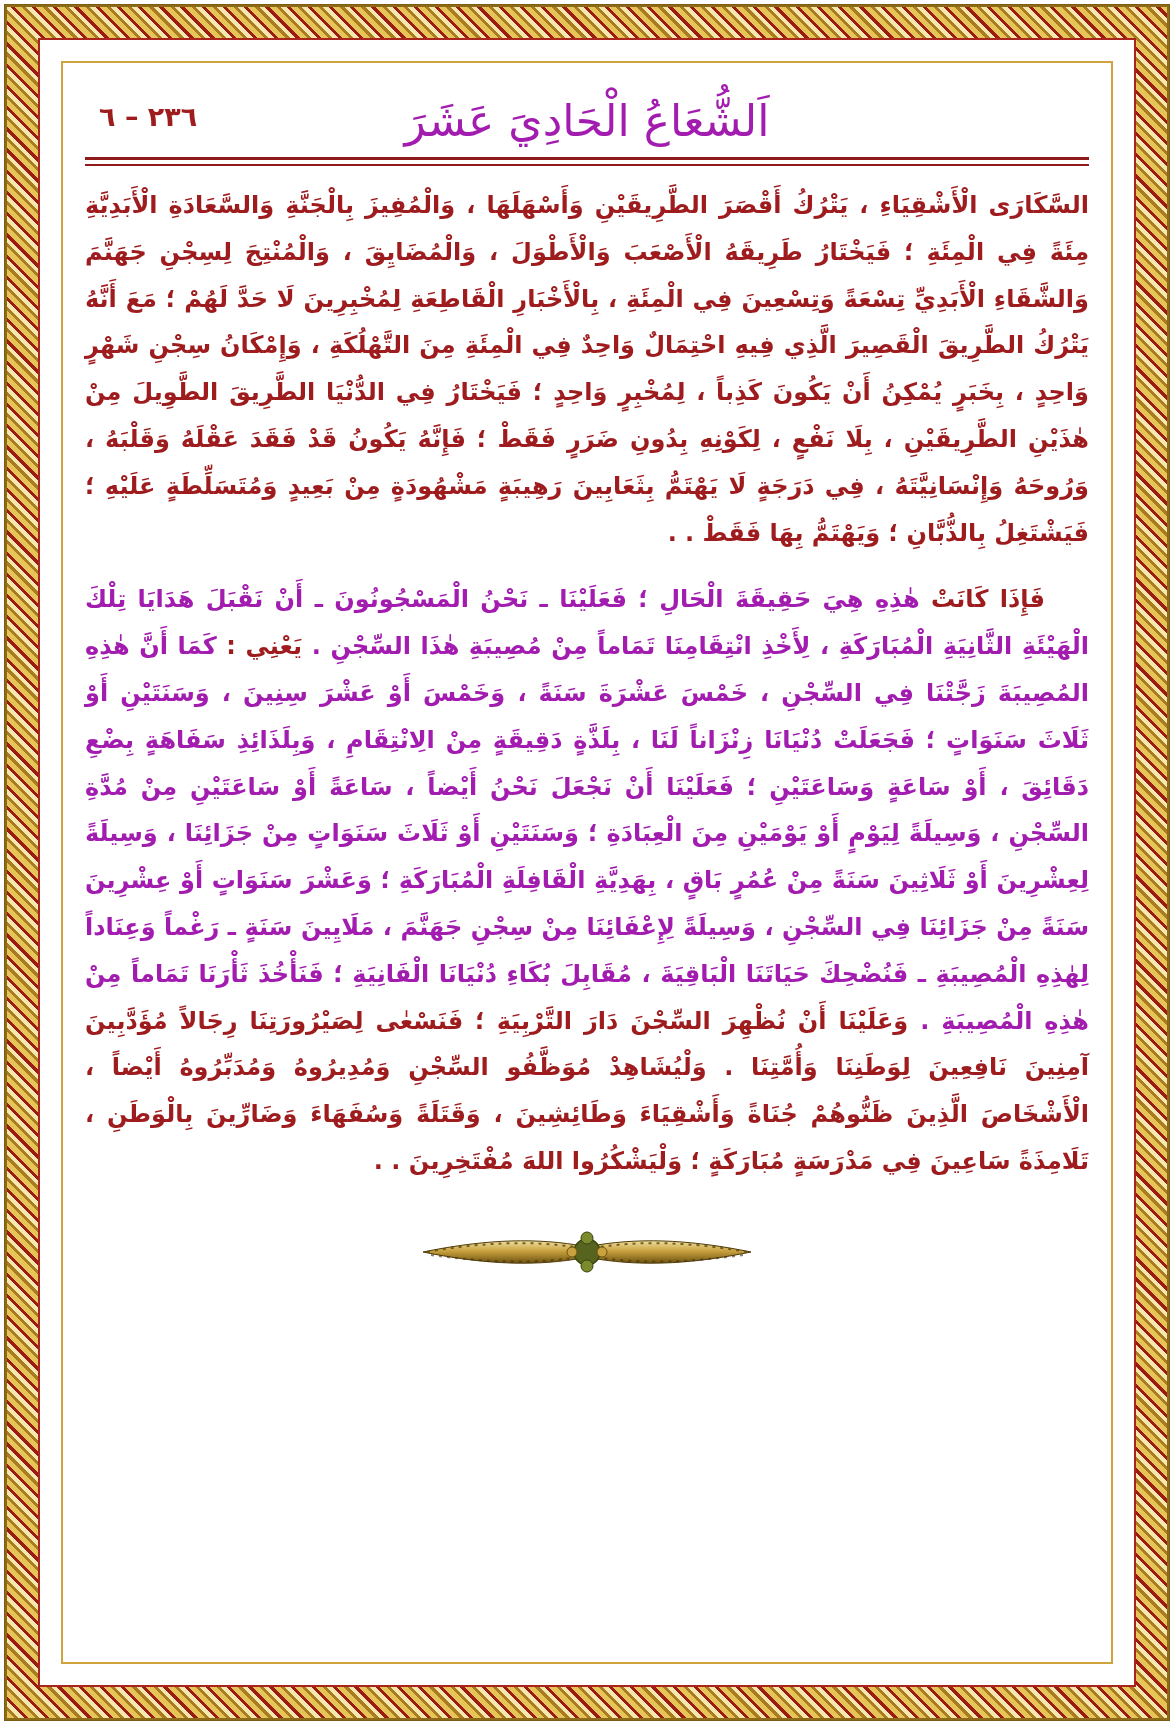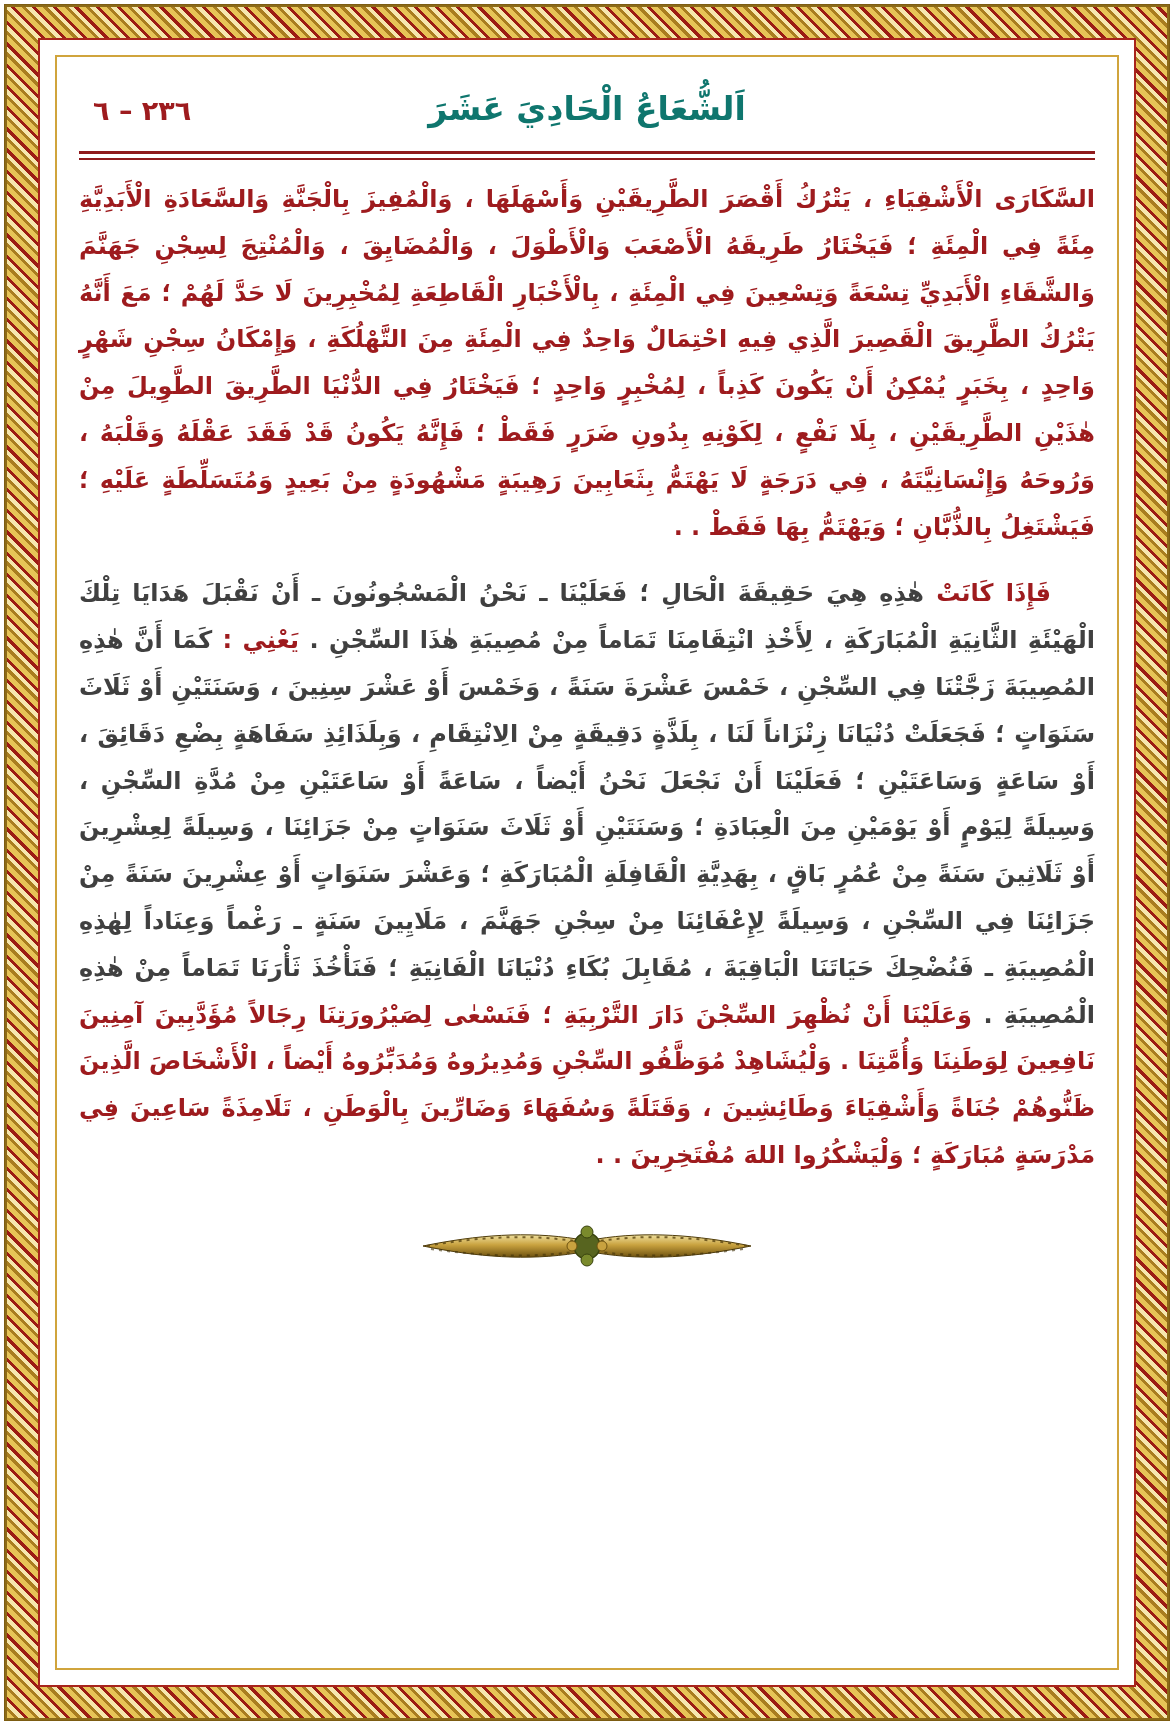--- a/index.html
+++ b/index.html
@@ -18,36 +18,36 @@
       #e7c457 3px,#e7c457 8px,
       #a97d1f 8px,#a97d1f 11px,
       #f6e7ae 11px,#f6e7ae 15px);
     border:1px solid #7c5c12;
     box-shadow:inset 0 0 0 2px #8c6a18;
   }
   .inner-frame{
     position:absolute;inset:38px;
     background:#ffffff;
     border:2px solid #a8241c;
-    padding:15px;
+    padding:21px;
     box-sizing:border-box;
   }
   .inner-gold{
     width:100%;height:100%;
     box-sizing:border-box;
     border:2px solid #d0a43c;
     padding:24px 22px 10px 22px;
     overflow:hidden;
   }
   .header{position:relative;height:64px;}
   .title{
     margin:0;padding-top:8px;
     text-align:center;
-    font-size:33px;font-weight:bold;
-    color:#0f766e;
+    font-size:44px;font-weight:normal;
+    color:#a21caf;
   }
   .page-number{
     position:absolute;top:14px;left:14px;
     font-size:27px;font-weight:bold;
     color:#9e1b1e;
     direction:rtl;
   }
   .double-rule{margin:6px 0 4px 0;}
   .rule-a{height:3px;background:#8f1a1c;}
   .rule-gap{height:4px;background:#ffffff;}
@@ -57,21 +57,21 @@
     direction:rtl;
     text-align:justify;
     font-size:24px;
     line-height:1.95;
     color:#1c1c1c;
     font-weight:bold;
   }
   .para{margin:0;}
   .para+.para{margin-top:20px;text-indent:44px;}
   .red{color:#9e1b1e;}
-  .black{color:#404040;}
+  .black{color:#a21caf;}
   .flourish{
     margin-top:34px;
     text-align:center;
   }
 </style>
 </head>
 <body>
 
 <div class="page">
 

